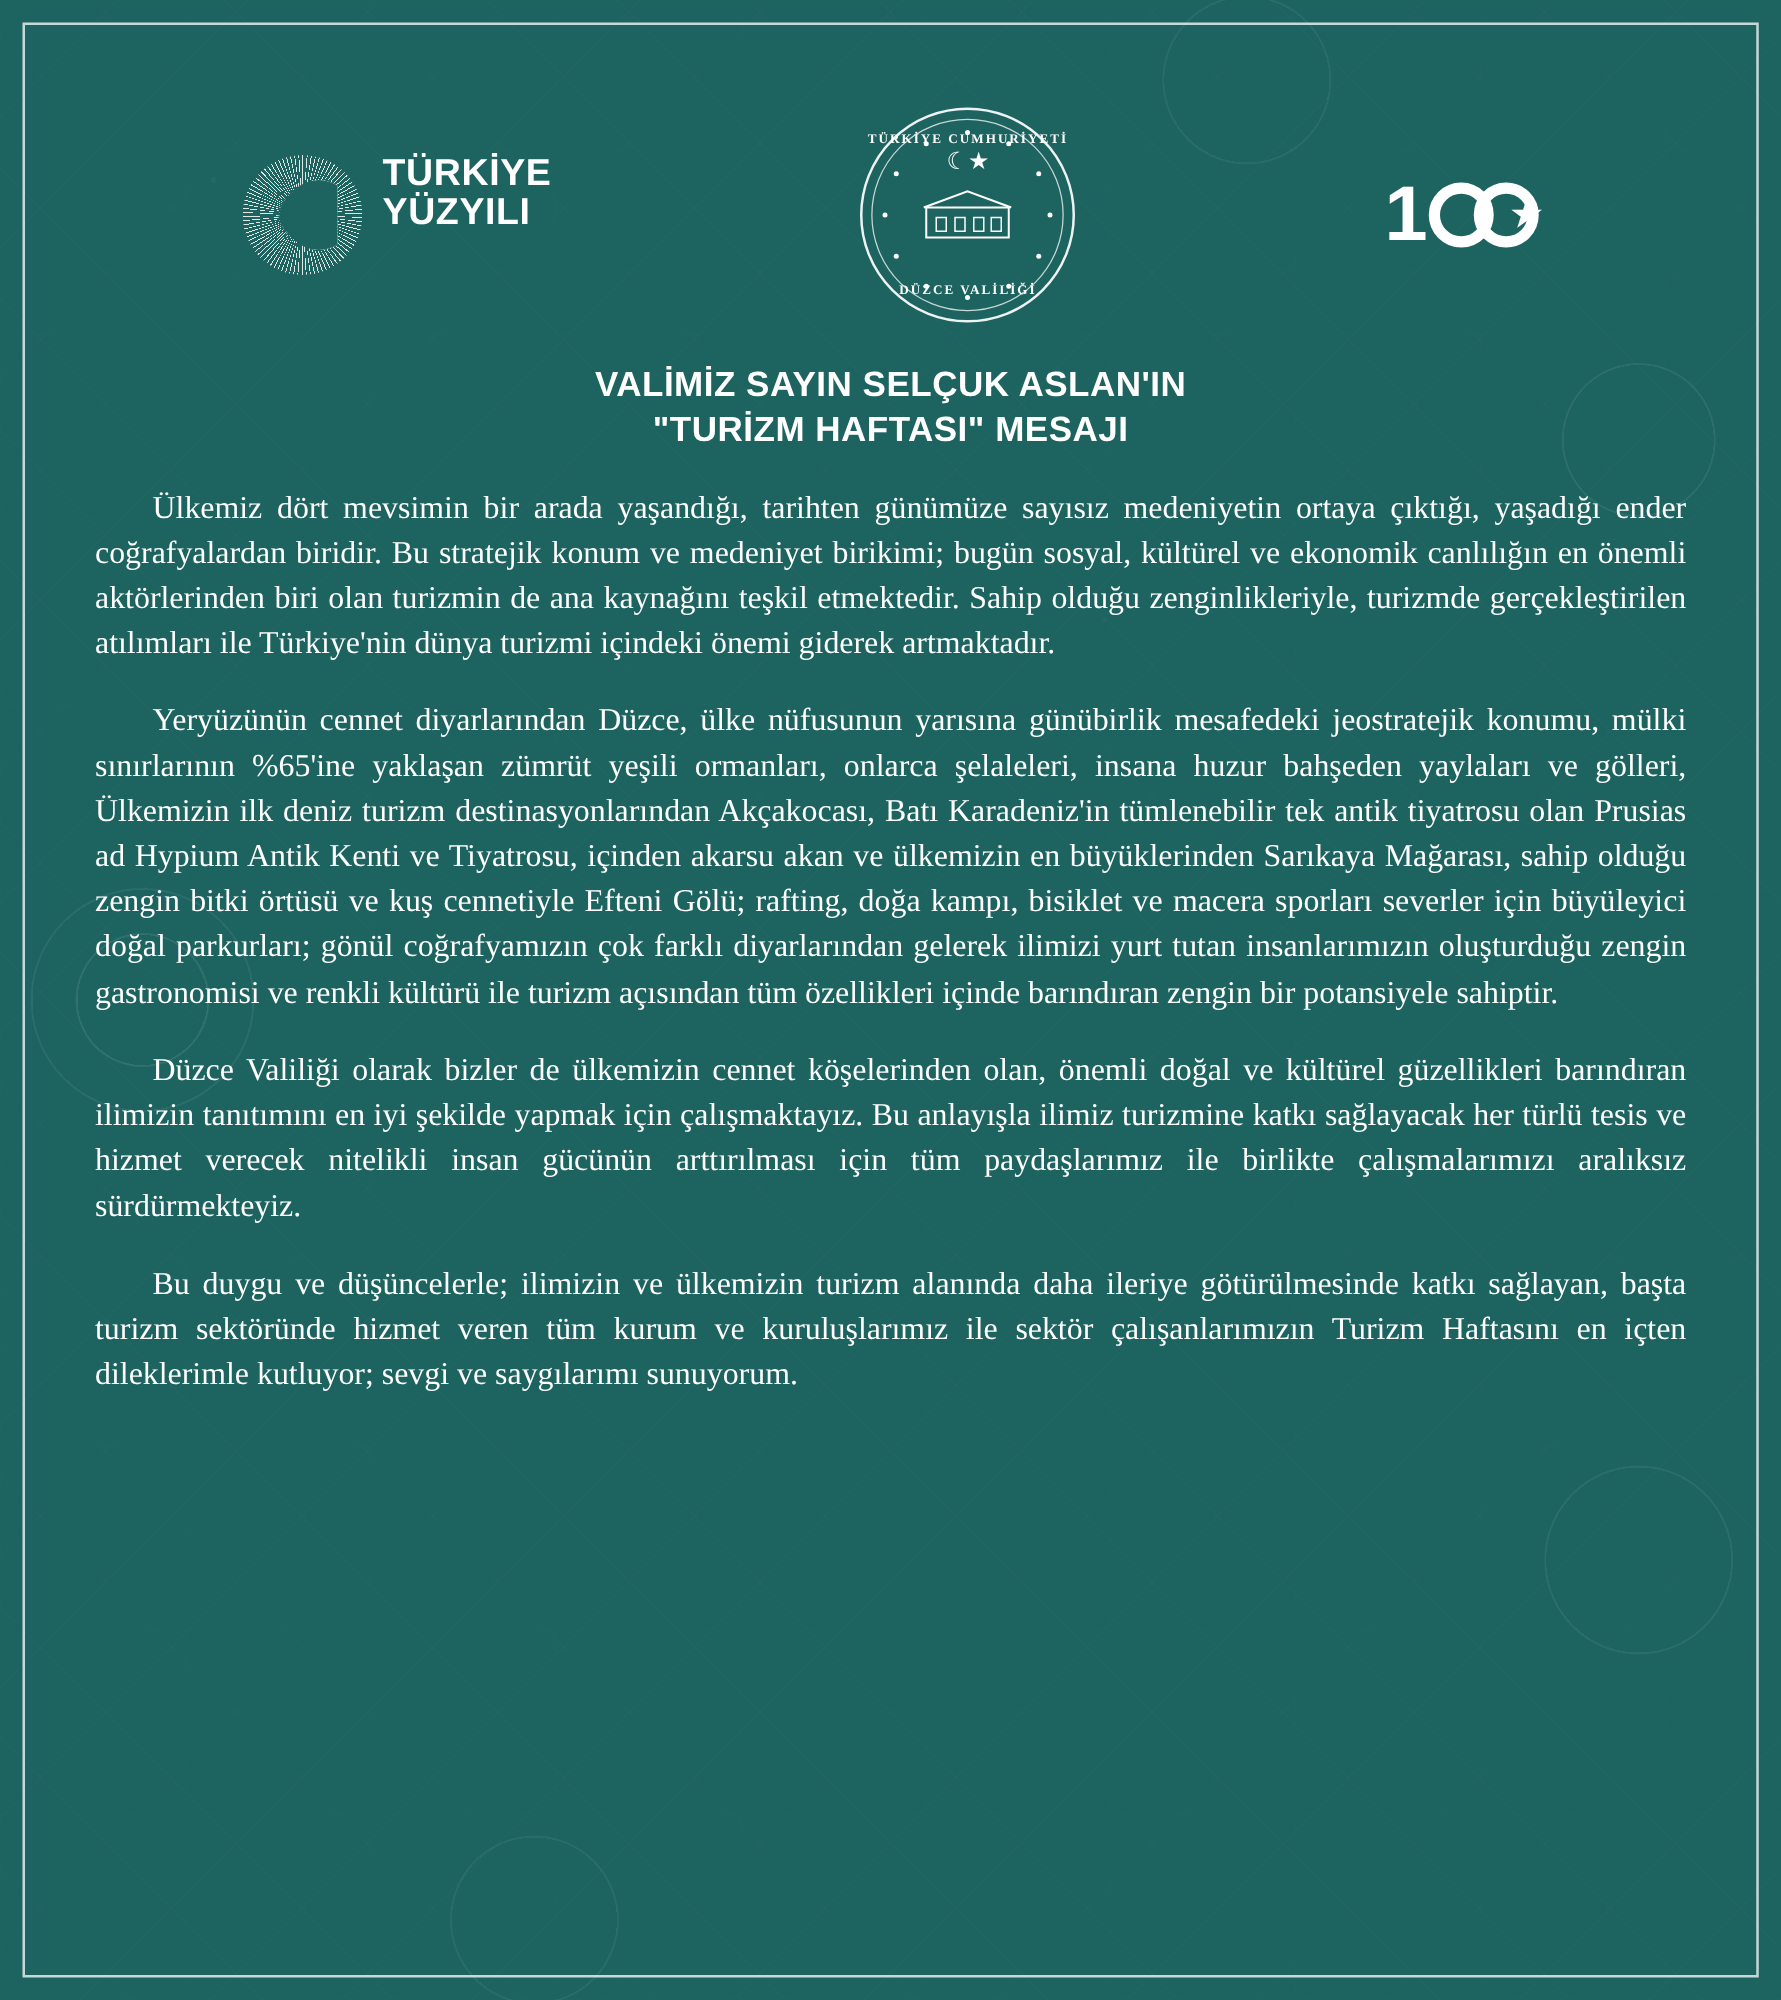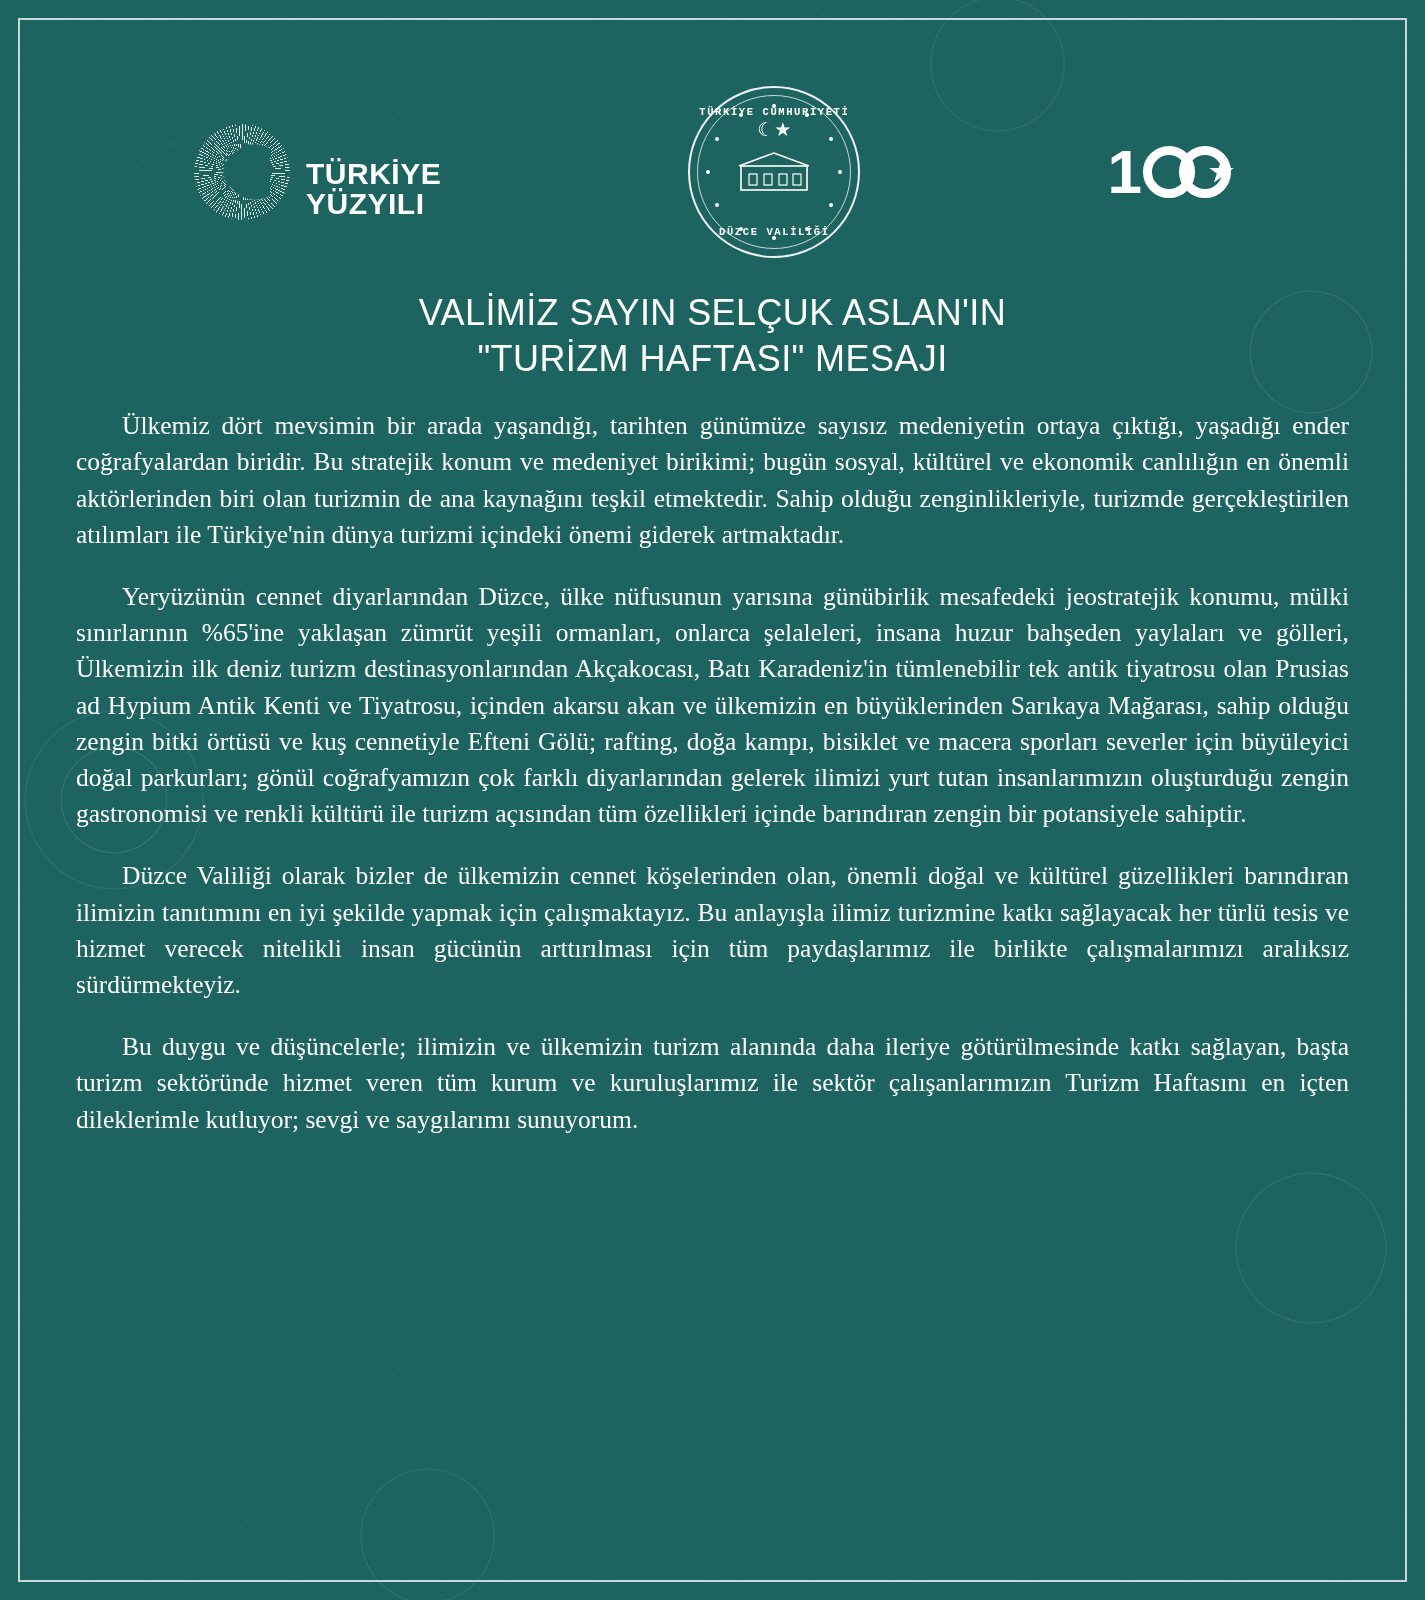--- a/index.html
+++ b/index.html
@@ -64,21 +64,21 @@
   
   .logo-row {
     display: flex;
     align-items: center;
     justify-content: space-between;
     padding: 38px 130px 6px 130px;
   }
 
   .logo-left {
     display: flex;
-    align-items: flex-end;
+    align-items: flex-start;
     gap: 16px;
   }
   .tr-mark {
     position: relative;
     width: 96px;
     height: 96px;
     border-radius: 50%;
     flex: none;
   }
   .tr-mark .rays {
@@ -131,21 +131,21 @@
   }
   .seal.inner {
     inset: 9px;
     border: 1px solid rgba(255,255,255,0.75);
   }
   .seal-text-top, .seal-text-bottom {
     position: absolute;
     left: 0; right: 0;
     text-align: center;
     color: #ffffff;
-    font-family: Liberation Mono, monospace;
+    font-family: Liberation Serif, serif;
     font-size: 10.5px;
     letter-spacing: 1.6px;
     font-weight: bold;
   }
   .seal-text-top { top: 20px; }
   .seal-text-bottom { bottom: 20px; }
   .seal-star-moon {
     position: absolute;
     top: 34px; left: 0; right: 0;
     text-align: center;
@@ -199,22 +199,22 @@
     color: #ffffff;
     font-size: 28px;
     line-height: 1;
   }
 
   
   .title {
     text-align: center;
     color: #ffffff;
     font-family: "Liberation Sans", sans-serif;
-    font-weight: normal;
-    font-size: 36px;
+    font-weight: bold;
+    font-size: 28px;
     line-height: 1.28;
     letter-spacing: 0.4px;
     margin: 26px 0 26px 0;
   }
   .title .l2 { display: block; }
 
   
   .body-text {
     color: #ffffff;
     font-family: "Liberation Serif", serif;

